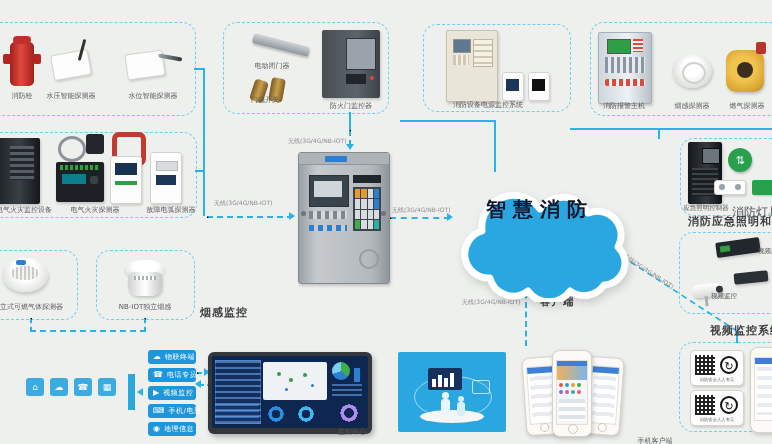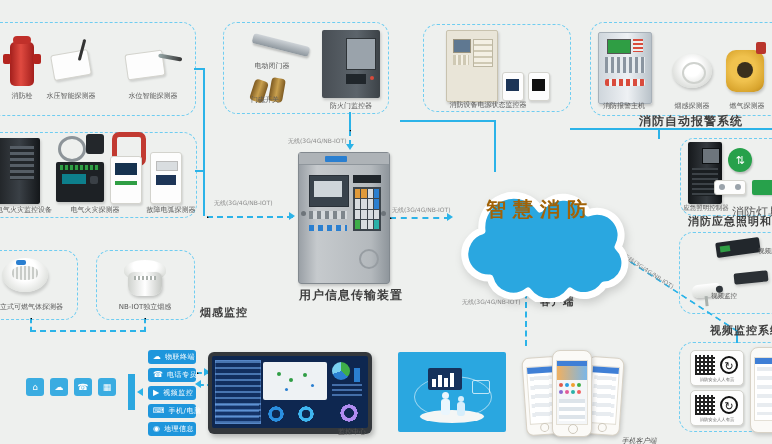--- a/index.html
+++ b/index.html
@@ -16,21 +16,21 @@
   .tr-r{border-left:6px solid #2bb3e8;border-top:4px solid transparent;border-bottom:4px solid transparent;}
   .tr-l{border-right:6px solid #2bb3e8;border-top:4px solid transparent;border-bottom:4px solid transparent;}
   .tr-d{border-top:6px solid #2bb3e8;border-left:4px solid transparent;border-right:4px solid transparent;}
   .tr-u{border-bottom:6px solid #2bb3e8;border-left:4px solid transparent;border-right:4px solid transparent;}
   
   .lbl{font-size:7px;color:#585858;text-align:center;line-height:1.2;white-space:nowrap;}
   .title{font-size:12px;font-weight:bold;color:#3f3f3f;letter-spacing:1px;text-align:center;white-space:nowrap;}
   .wlbl{font-size:6px;color:#8b8b8b;white-space:nowrap;}
   .client{font-size:10.5px;color:#3f3f3f;font-weight:bold;letter-spacing:1px;}
   
-  .cloudtxt{color:#a16207;font-weight:bold;text-align:center;white-space:nowrap;}
+  .cloudtxt{color:#0f172a;font-weight:bold;text-align:center;white-space:nowrap;}
   
   .cab{border-radius:2px;box-shadow:1px 2px 3px rgba(0,0,0,.18);}
   .whitebox{background:#fdfdfd;border:1px solid #d3d3cd;border-radius:3px;box-shadow:1px 2px 2px rgba(0,0,0,.12);}
   
   .sbtn{background:#1e96dc;border-radius:3px;color:#fff;display:flex;align-items:center;gap:4px;padding:0 5px;box-sizing:border-box;height:14px;}
   .sbtn .ic{font-size:8px;line-height:1;}
   .sbtn .tx{font-size:7px;white-space:nowrap;letter-spacing:.5px;}
   .tile{background:#2ba7e0;border-radius:3px;color:#fff;font-size:9px;display:flex;align-items:center;justify-content:center;opacity:.92;}
   
   .qr{background-image:repeating-linear-gradient(0deg,#222 0 2px,transparent 2px 4px),repeating-linear-gradient(90deg,#222 0 2px,#fff 2px 4px);}
@@ -119,39 +119,38 @@
     <div class="d" style="left:6px;top:8px;width:16px;height:12px;background:#5f7891;border:1px solid #9a937e;"></div>
     <div class="d" style="left:26px;top:8px;width:18px;height:26px;background:repeating-linear-gradient(180deg,#f4f0e4 0 4px,#cfc9b4 4px 6px);border:1px solid #bdb7a2;"></div>
     <div class="d" style="left:6px;top:24px;width:16px;height:10px;background:repeating-linear-gradient(90deg,#cfc9b4 0 3px,#f4f0e4 3px 5px);"></div>
   </div>
   <div class="d whitebox" style="left:502px;top:72px;width:20px;height:27px;">
     <div class="d" style="left:3px;top:6px;width:13px;height:12px;background:#1d3557;"></div>
   </div>
   <div class="d whitebox" style="left:528px;top:72px;width:20px;height:27px;">
     <div class="d" style="left:3px;top:6px;width:13px;height:12px;background:#111;"></div>
   </div>
-  <div class="d lbl" style="left:432px;top:101px;width:112px;">消防设备电源状态监控器</div>
+  <div class="d lbl" style="left:432px;top:101px;width:112px;">消防设备电源监控系统</div>
 
   <div class="d cab" style="left:598px;top:32px;width:52px;height:70px;background:linear-gradient(90deg,#cfd6dc,#eef1f4 55%,#b9c2c9);border:1px solid #a7b0b8;">
     <div class="d" style="left:8px;top:6px;width:22px;height:13px;background:#2f9e44;border:1px solid #555;"></div>
     <div class="d" style="left:34px;top:6px;width:10px;height:13px;background:repeating-linear-gradient(180deg,#d94b3c 0 2px,#eee 2px 4px);"></div>
     <div class="d" style="left:6px;top:24px;width:40px;height:16px;background:repeating-linear-gradient(90deg,#8a95a0 0 3px,#e6ebee 3px 6px);"></div>
     <div class="d" style="left:6px;top:46px;width:40px;height:7px;background:repeating-linear-gradient(90deg,#d94b3c 0 4px,#f2f2f2 4px 7px);border-radius:2px;"></div>
   </div>
   <div class="d lbl" style="left:594px;top:102px;width:60px;">消防报警主机</div>
   <div class="d" style="left:672px;top:54px;width:40px;height:34px;background:radial-gradient(circle at 50% 40%,#ffffff 30%,#dfe1de 70%,#c5c8c4);border-radius:50%;box-shadow:1px 2px 3px rgba(0,0,0,.18);">
     <div class="d" style="left:10px;top:8px;width:20px;height:18px;border:2px solid #cfd2ce;border-radius:50%;"></div>
   </div>
   <div class="d lbl" style="left:666px;top:102px;width:52px;">烟感探测器</div>
   <div class="d" style="left:726px;top:50px;width:38px;height:42px;background:radial-gradient(circle at 45% 45%,#f0c24e 40%,#d9a52e 75%,#b5831c);border-radius:10px;box-shadow:1px 2px 3px rgba(0,0,0,.2);">
     <div class="d" style="left:11px;top:12px;width:16px;height:16px;background:#3a2f1d;border-radius:50%;"></div>
     <div class="d" style="left:30px;top:-8px;width:10px;height:12px;background:#b9352c;border-radius:2px;"></div>
   </div>
   <div class="d lbl" style="left:722px;top:102px;width:50px;">燃气探测器</div>
-  <div class="d title" style="left:636px;top:113px;width:110px;">消防自动报警系统</div>
 
   <div class="d cab" style="left:-6px;top:138px;width:46px;height:66px;background:linear-gradient(90deg,#1c1f22,#3a4046 55%,#14171a);">
     <div class="d" style="left:16px;top:8px;width:24px;height:34px;background:repeating-linear-gradient(180deg,#565e66 0 3px,#22262a 3px 6px);"></div>
   </div>
   <div class="d lbl" style="left:-12px;top:206px;width:72px;">电气火灾监控设备</div>
   <div class="d" style="left:58px;top:136px;width:22px;height:20px;border:3px solid #8d9499;border-radius:50%;"></div>
   <div class="d" style="left:86px;top:134px;width:18px;height:20px;background:#23272b;border-radius:3px;"></div>
   <div class="d" style="left:112px;top:132px;width:24px;height:24px;border:5px solid #c23a31;border-radius:7px;"></div>
   <div class="d cab" style="left:56px;top:162px;width:48px;height:40px;background:#1d2125;">
     <div class="d" style="left:4px;top:3px;width:40px;height:5px;background:repeating-linear-gradient(90deg,#2f9e44 0 3px,#14301c 3px 5px);"></div>
@@ -207,21 +206,20 @@
           <span style="background:#d8dcdf;"></span>
           <span style="background:#d8dcdf;"></span>
           <span style="background:#2ab0a8;"></span>
       </div>
     </div>
     <div class="d" style="left:10px;top:72px;width:38px;height:6px;background:repeating-linear-gradient(90deg,#2a7fd0 0 5px,#c6cacd 5px 9px);"></div>
     <div class="d" style="left:60px;top:96px;width:16px;height:16px;border:2px solid #979da2;border-radius:50%;"></div>
     <div class="d" style="left:2px;top:58px;width:5px;height:5px;background:#6d747a;border-radius:50%;"></div>
     <div class="d" style="left:82px;top:58px;width:5px;height:5px;background:#6d747a;border-radius:50%;"></div>
   </div>
-  <div class="d title" style="left:292px;top:287px;width:118px;">用户信息传输装置</div>
 
   <div class="d" style="left:446px;top:160px;width:188px;height:142px;filter:drop-shadow(2px 4px 4px rgba(0,0,0,.15));">
     <svg width="188" height="142" viewBox="0 0 188 142">
       <path d="M44 118 a24 24 0 0 1 -8 -47 a32 32 0 0 1 58 -22 a28 28 0 0 1 48 4 a24 24 0 0 1 30 34 a22 22 0 0 1 -14 38 a24 24 0 0 1 -34 6 a26 26 0 0 1 -42 0 a24 24 0 0 1 -38 -13 z" fill="#2aa7e0" stroke="#ffffff" stroke-width="7" stroke-linejoin="round"></path>
     </svg>
     <div class="d cloudtxt" style="left:0;top:36px;width:188px;font-size:20px;letter-spacing:7px;">智慧消防</div>
   </div>
 
   <div class="d cab" style="left:688px;top:142px;width:34px;height:62px;background:linear-gradient(90deg,#15181b,#34393e 55%,#101316);">
     <div class="d" style="left:14px;top:6px;width:16px;height:14px;background:#6d757c;border:1px solid #0c0f11;"></div>
@@ -339,21 +337,21 @@
     </div>
     <div class="d" style="left:15px;bottom:2px;width:8px;height:8px;border:1px solid #cfc9bd;border-radius:50%;"></div>
   </div>
   <div class="d" style="left:586px;top:357px;width:34px;height:76px;background:#fbfaf7;border:1px solid #d8d2c6;border-radius:7px;transform:rotate(4deg);box-shadow:1px 2px 4px rgba(0,0,0,.18);">
     <div class="d" style="left:3px;top:8px;width:26px;height:56px;background:#fff;border:1px solid #e4e0d6;">
       <div class="d" style="left:0;top:0;width:100%;height:6px;background:#3f7fd6;"></div>
       <div class="d" style="left:2px;top:9px;width:22px;height:44px;background:repeating-linear-gradient(180deg,#e8ecf0 0 4px,#fff 4px 9px);"></div>
     </div>
     <div class="d" style="left:13px;bottom:2px;width:7px;height:7px;border:1px solid #cfc9bd;border-radius:50%;"></div>
   </div>
-  <div class="d lbl" style="left:612px;top:437px;width:54px;font-style:italic;">手机客户端</div>
+  <div class="d lbl" style="left:628px;top:437px;width:54px;">手机客户端</div>
 
   <div class="d whitebox" style="left:690px;top:350px;width:52px;height:34px;border-radius:5px;">
     <div class="d qr" style="left:4px;top:4px;width:20px;height:20px;"></div>
     <div class="d" style="left:29px;top:5px;width:18px;height:18px;border:2px solid #111;border-radius:50%;color:#111;font-size:11px;line-height:18px;text-align:center;box-sizing:border-box;"><span>↻</span></div>
     <div class="d qrcap" style="left:0px;top:26px;width:52px;text-align:center;">消防安全人人有责</div>
   </div>
   <div class="d whitebox" style="left:690px;top:390px;width:52px;height:34px;border-radius:5px;">
     <div class="d qr" style="left:4px;top:4px;width:20px;height:20px;"></div>
     <div class="d" style="left:29px;top:5px;width:18px;height:18px;border:2px solid #111;border-radius:50%;color:#111;font-size:11px;line-height:18px;text-align:center;box-sizing:border-box;"><span>↻</span></div>
     <div class="d qrcap" style="left:0px;top:26px;width:52px;text-align:center;">消防安全人人有责</div>

